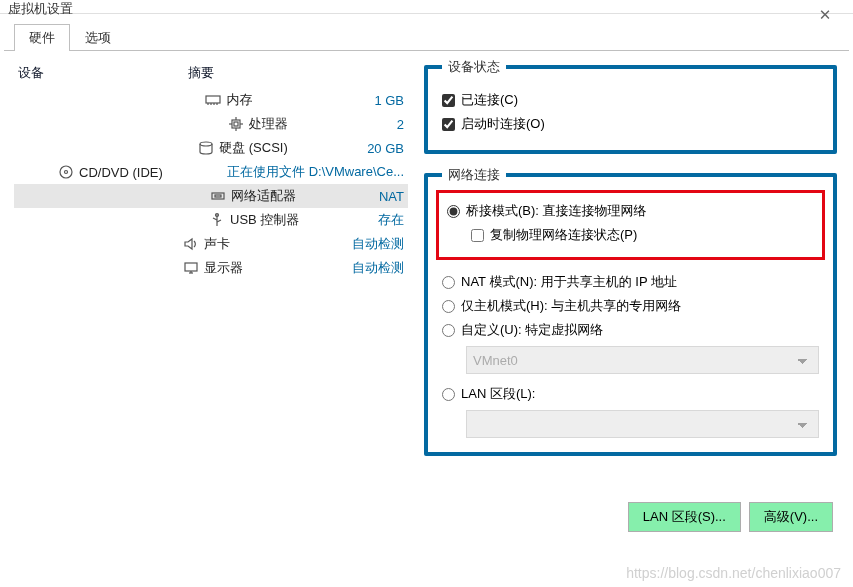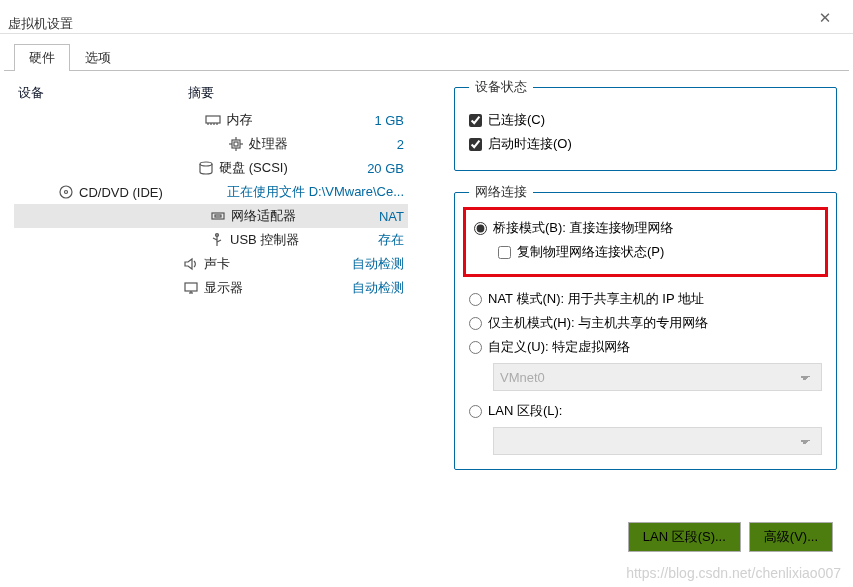--- a/index.html
+++ b/index.html
@@ -1,44 +1,44 @@
 <!DOCTYPE html>
 <html><head>
   <meta charset="utf-8">
   <style>
     * { box-sizing: border-box; margin: 0; padding: 0; font-family: "Microsoft YaHei", "Segoe UI", Arial, sans-serif; font-size: 13px; }
     body { background: #fff; width: 853px; height: 587px; overflow: hidden; position: relative; }
-    .titlebar { height: 34px; background: #fff; border-bottom: 1px solid #e0e0e0; display: flex; align-items: flex-end; padding: 0 8px; }
+    .titlebar { height: 14px; background: #fff; border-bottom: 1px solid #e0e0e0; display: flex; align-items: flex-start; padding: 0 8px; }
     .titlebar .title { flex: 1; color: #333; }
     .titlebar .close { width: 40px; height: 30px; display: flex; align-items: center; justify-content: center; color: #666; cursor: pointer; font-size: 15px; }
     .tabs { display:flex; padding: 10px 0 0 14px; background:#fff; }
     .tab { padding: 4px 14px; border: 1px solid transparent; border-bottom: none; cursor: pointer; font-size:13px; color:#333; }
     .tab.active { border-color: #bfbfbf; background:#fff; position:relative; z-index:2; }
     .tab-border { position:relative; top:-1px; height:1px; background:#bfbfbf; margin:0 4px; z-index:1; }
     .content { display:flex; padding: 0 4px 4px 4px; height: calc(100% - 75px); }
     .left-panel { width: 410px; padding: 10px 6px 6px 10px; }
     .device-header { display:flex; padding: 2px 4px 6px 4px; color:#0f172a; }
     .device-header .col1 { width: 170px; }
     .device-row { display:flex; align-items:center; padding: 3px 4px; cursor:pointer;justify-content:flex-end; }
     .device-row.selected { background: #e6e6e6; }
     .device-row .icon { width: 18px; height:16px; display:flex; align-items:center; justify-content:center; margin-right:4px; color:#555; }
     .device-row .name { width: 148px; color:#222; }
     .device-row .summary { color:#0369a1; }
     .right-panel { flex:1; padding: 6px 12px 0 10px; position:relative; }
-    fieldset { border:1px solid #0369a1; border-radius:2px; padding: 12px 14px 14px 14px; margin-bottom:12px;margin-left:30px; }
+    fieldset { border:4px solid #0369a1; border-radius:2px; padding: 12px 14px 14px 14px; margin-bottom:12px; }
     fieldset legend { padding: 0 6px; color:#333; font-size:13px; }
     .chk-row { display:flex; align-items:center; padding: 3px 0; }
     .chk-row input[type=checkbox], .chk-row input[type=radio] { margin-right: 6px; accent-color:#333; }
     .chk-row label { cursor:pointer; }
     .highlight-box { border: 3px solid #e30613; border-radius: 0; padding: 6px 8px 10px 8px; margin: -6px -6px 10px -6px; }
     .indent { margin-left: 24px; }
     select { width: 100%; height: 28px; border:1px solid #c8c8c8; background:#e8e8e8; padding: 0 6px; color:#555; appearance:none; -webkit-appearance:none; background-image: linear-gradient(45deg, transparent 50%, #777 50%), linear-gradient(135deg, #777 50%, transparent 50%); background-position: calc(100% - 16px) 12px, calc(100% - 11px) 12px; background-size:5px 5px,5px 5px; background-repeat:no-repeat; }
     select:disabled { color:#888; }
     .btn-row { position:absolute; right:16px; top: 450px; display:flex; gap:8px; }
-    .btn { border:1px solid #adadad; background:#4d7c0f; padding: 5px 14px; cursor:pointer; font-size:13px; }
+    .btn { border:1px solid #adadad; background:#86efac; padding: 5px 14px; cursor:pointer; font-size:13px; }
     .watermark { position:absolute; bottom:6px; right:12px; color:#d0d0d0; font-size:14px; font-family: Arial; pointer-events:none; }
     svg { stroke:#555; fill:none; stroke-width:1.2; }
   </style>
 </head>
 <body>
 
 <div class="titlebar">
   <span class="title">虚拟机设置</span>
   <div class="close">✕</div>
 </div>

